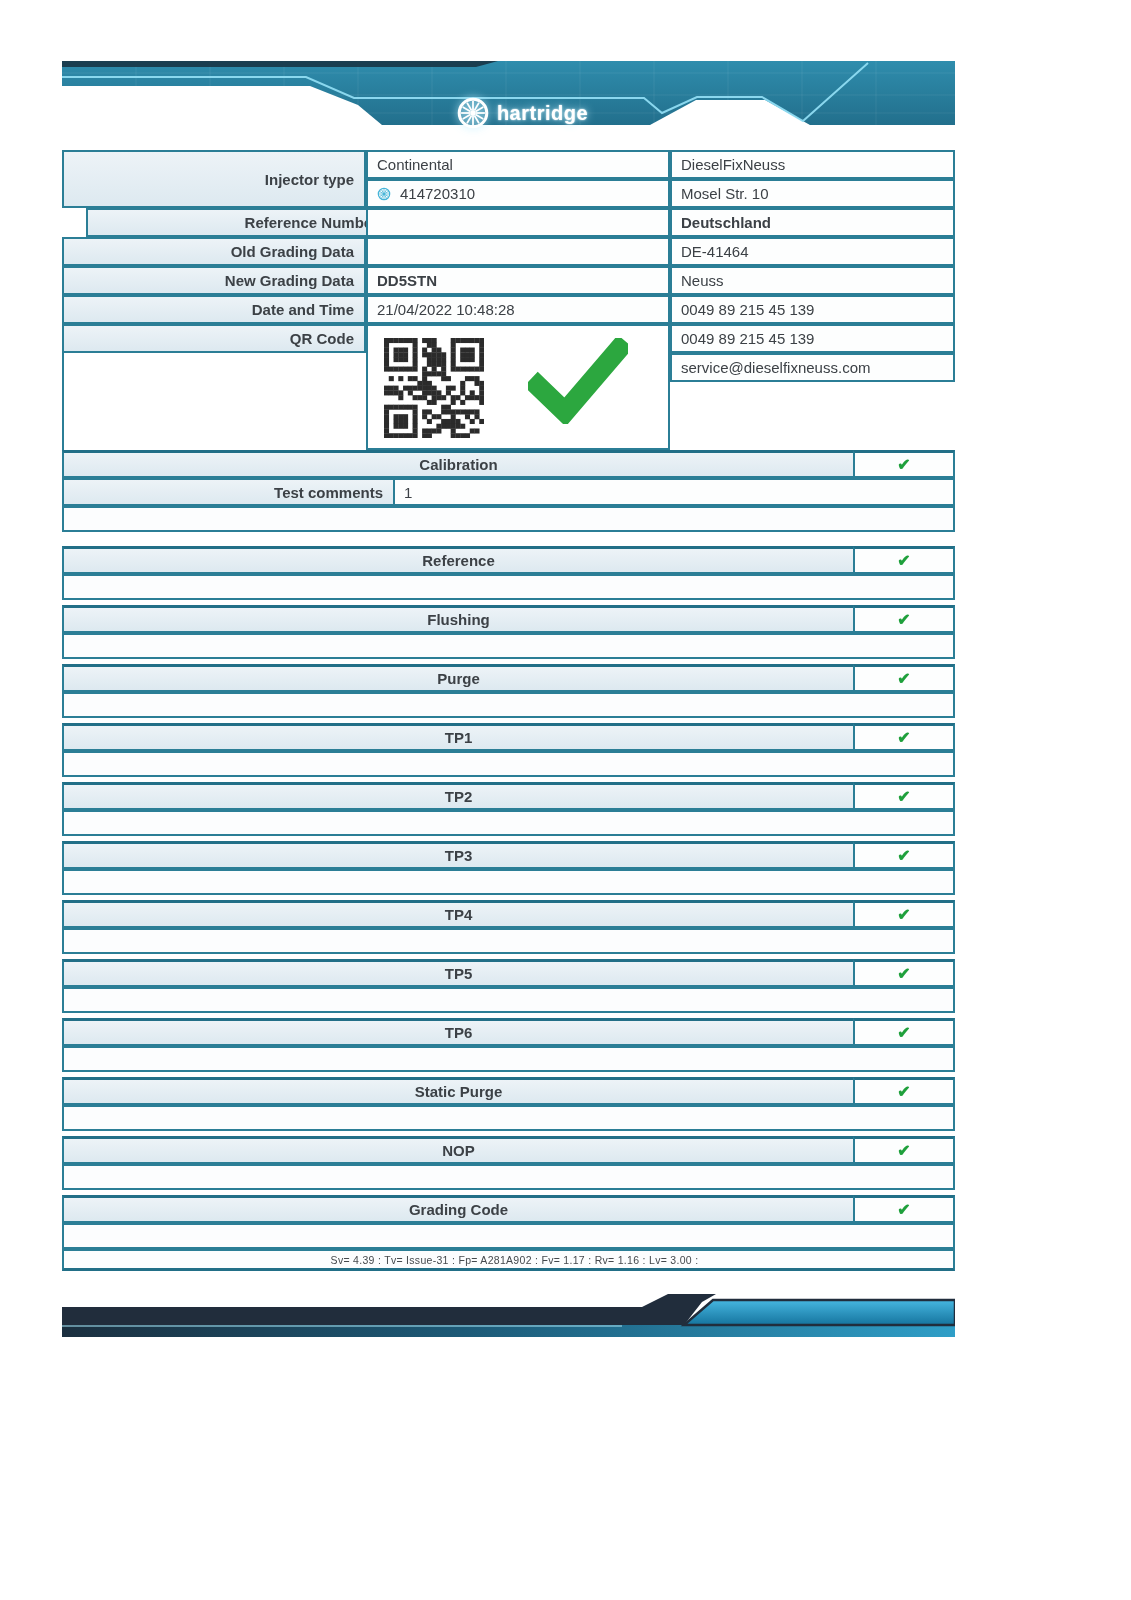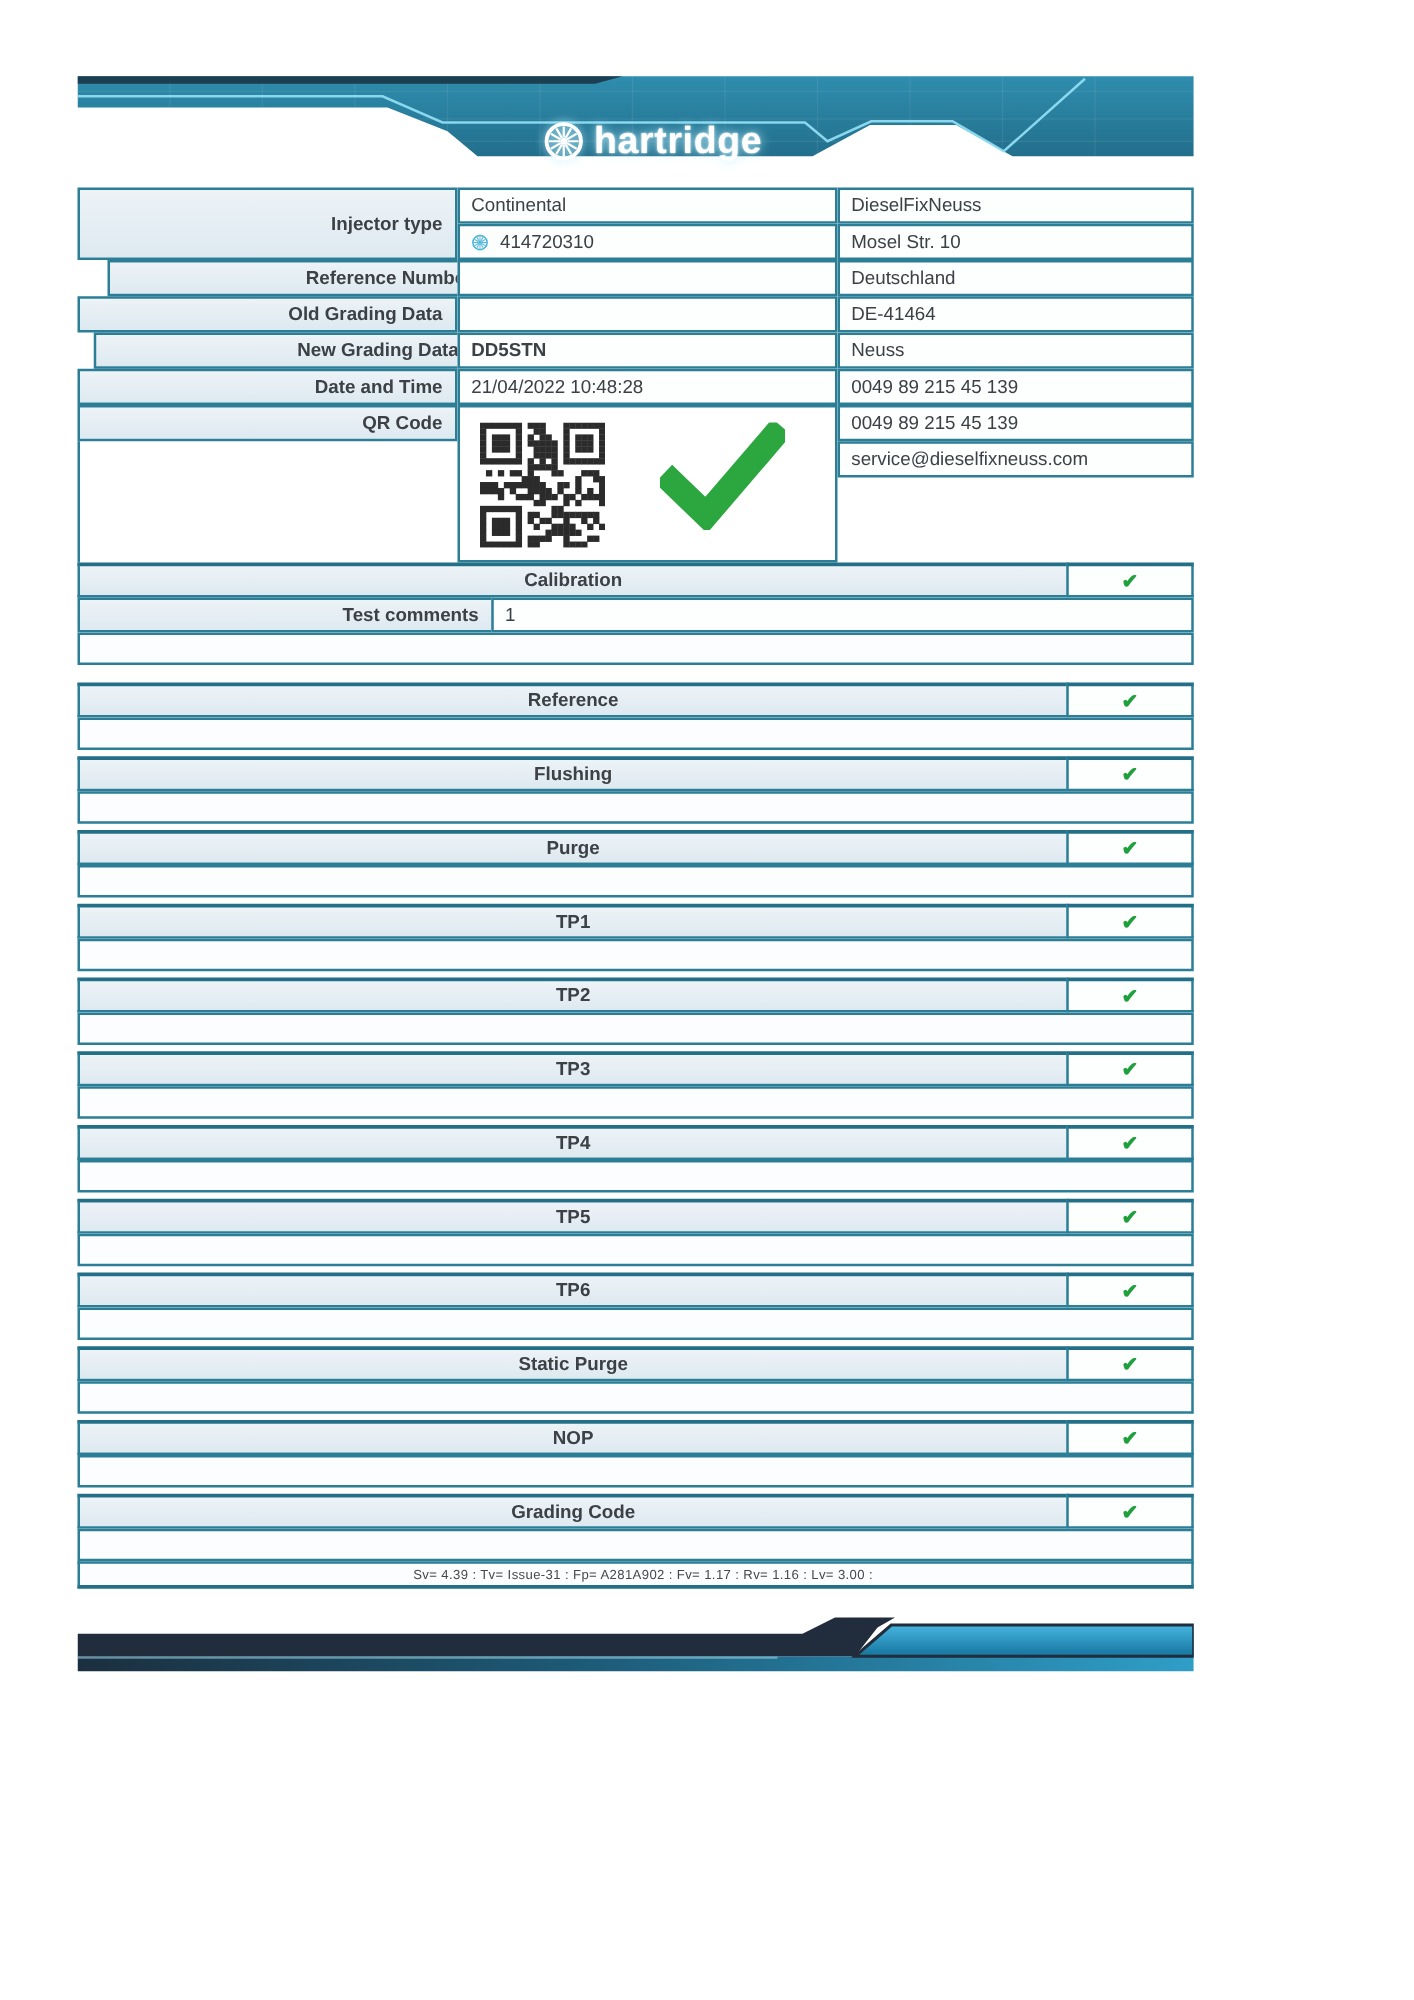--- a/index.html
+++ b/index.html
@@ -5,21 +5,21 @@
   html,body{margin:0;padding:0;background:#fff;}
   .page{position:relative;width:1131px;height:1600px;background:#fff;
         font-family:"Liberation Sans",sans-serif;color:#3c4146;overflow:hidden;}
   .abs{position:absolute;box-sizing:border-box;}
 
   
   .banner{left:62px;top:55px;width:893px;height:74px;}
   .logo-wrap{left:392px;top:80px;width:260px;height:44px;display:flex;align-items:center;
              justify-content:center;gap:7px;}
   .logo-wheel{width:34px;height:34px;color:#ffffff;filter:drop-shadow(0 0 4px rgba(190,240,255,.9));}
-  .logo-text{font-size:30px;font-weight:bold;color:#ffffff;letter-spacing:.5px;
+  .logo-text{font-size:20px;font-weight:bold;color:#ffffff;letter-spacing:.5px;
              text-shadow:0 0 9px rgba(190,240,255,.95),0 0 2px #fff;}
 
   
   .cell{position:absolute;box-sizing:border-box;border:2px solid #2b7e96;background:#fdfefe;
         font-size:15px;display:flex;align-items:center;}
   .cell.lbl{background:linear-gradient(180deg,#edf3f7,#dde9f0);font-weight:bold;
             justify-content:flex-end;padding-right:10px;text-align:right;}
   .cell.val{padding-left:9px;}
   .cell.b{font-weight:bold;}
   .mini-wheel{width:14px;height:14px;color:#45b4d8;margin-right:9px;flex:0 0 auto;}
@@ -106,21 +106,21 @@
         </svg>
       <span class="logo-text">hartridge</span>
     </div>
   </div>
 
   <div class="abs" style="left:62px;top:150px;width:893px;height:300px;">
 
     <div class="cell lbl" style="left:0;top:0;width:304px;height:58px;">Injector type</div>
     <div class="cell lbl" style="left:0;top:58px;width:304px;height:29px;margin-left:24px;">Reference Number</div>
     <div class="cell lbl" style="left:0;top:87px;width:304px;height:29px;">Old Grading Data</div>
-    <div class="cell lbl" style="left:13px;top:116px;width:304px;height:29px;">New Grading Data</div>
+    <div class="cell lbl" style="left:0;top:116px;width:304px;height:29px;">New Grading Data</div>
     <div class="cell lbl" style="left:0;top:145px;width:304px;height:29px;">Date and Time</div>
     <div class="cell lbl" style="left:0;top:174px;width:304px;height:29px;">QR Code</div>
     <div class="abs left-edge" style="left:0;top:203px;height:97px;"></div>
 
     <div class="cell val" style="left:304px;top:0;width:304px;height:29px;">Continental</div>
     <div class="cell val" style="left:304px;top:29px;width:304px;height:29px;">
       <svg class="mini-wheel">
           <use href="#wheel"></use>
         </svg>
       <span>414720310</span>
@@ -366,21 +366,21 @@
           <rect x="76.19" y="95.24" width="5.06" height="5.06"></rect>
           <rect x="80.95" y="95.24" width="5.06" height="5.06"></rect>
         </svg>
       <svg class="big-check" style="left:160px;top:12px;" width="100" height="86" viewBox="0 0 100 86">
         <path d="M10,48 L37,74 L91,11" fill="none" stroke="#2ca73f" stroke-width="20" stroke-linecap="square" stroke-linejoin="miter"></path>
       </svg>
     </div>
 
     <div class="cell val" style="left:608px;top:0;width:285px;height:29px;">DieselFixNeuss</div>
     <div class="cell val" style="left:608px;top:29px;width:285px;height:29px;">Mosel Str. 10</div>
-    <div class="cell val" style="left:608px;top:58px;width:285px;height:29px;">Deutschland</div>
+    <div class="cell val" style="left:608px;top:58px;width:285px;height:29px;font-weight:bold;">Deutschland</div>
     <div class="cell val" style="left:608px;top:87px;width:285px;height:29px;">DE-41464</div>
     <div class="cell val" style="left:608px;top:116px;width:285px;height:29px;">Neuss</div>
     <div class="cell val" style="left:608px;top:145px;width:285px;height:29px;">0049 89 215 45 139</div>
     <div class="cell val" style="left:608px;top:174px;width:285px;height:29px;">0049 89 215 45 139</div>
     <div class="cell val" style="left:608px;top:203px;width:285px;height:29px;">service@dieselfixneuss.com</div>
   </div>
 
   <div class="abs" style="left:62px;top:450px;width:893px;height:830px;">
 
     <div class="sec-head" style="top:0;">Calibration</div>

